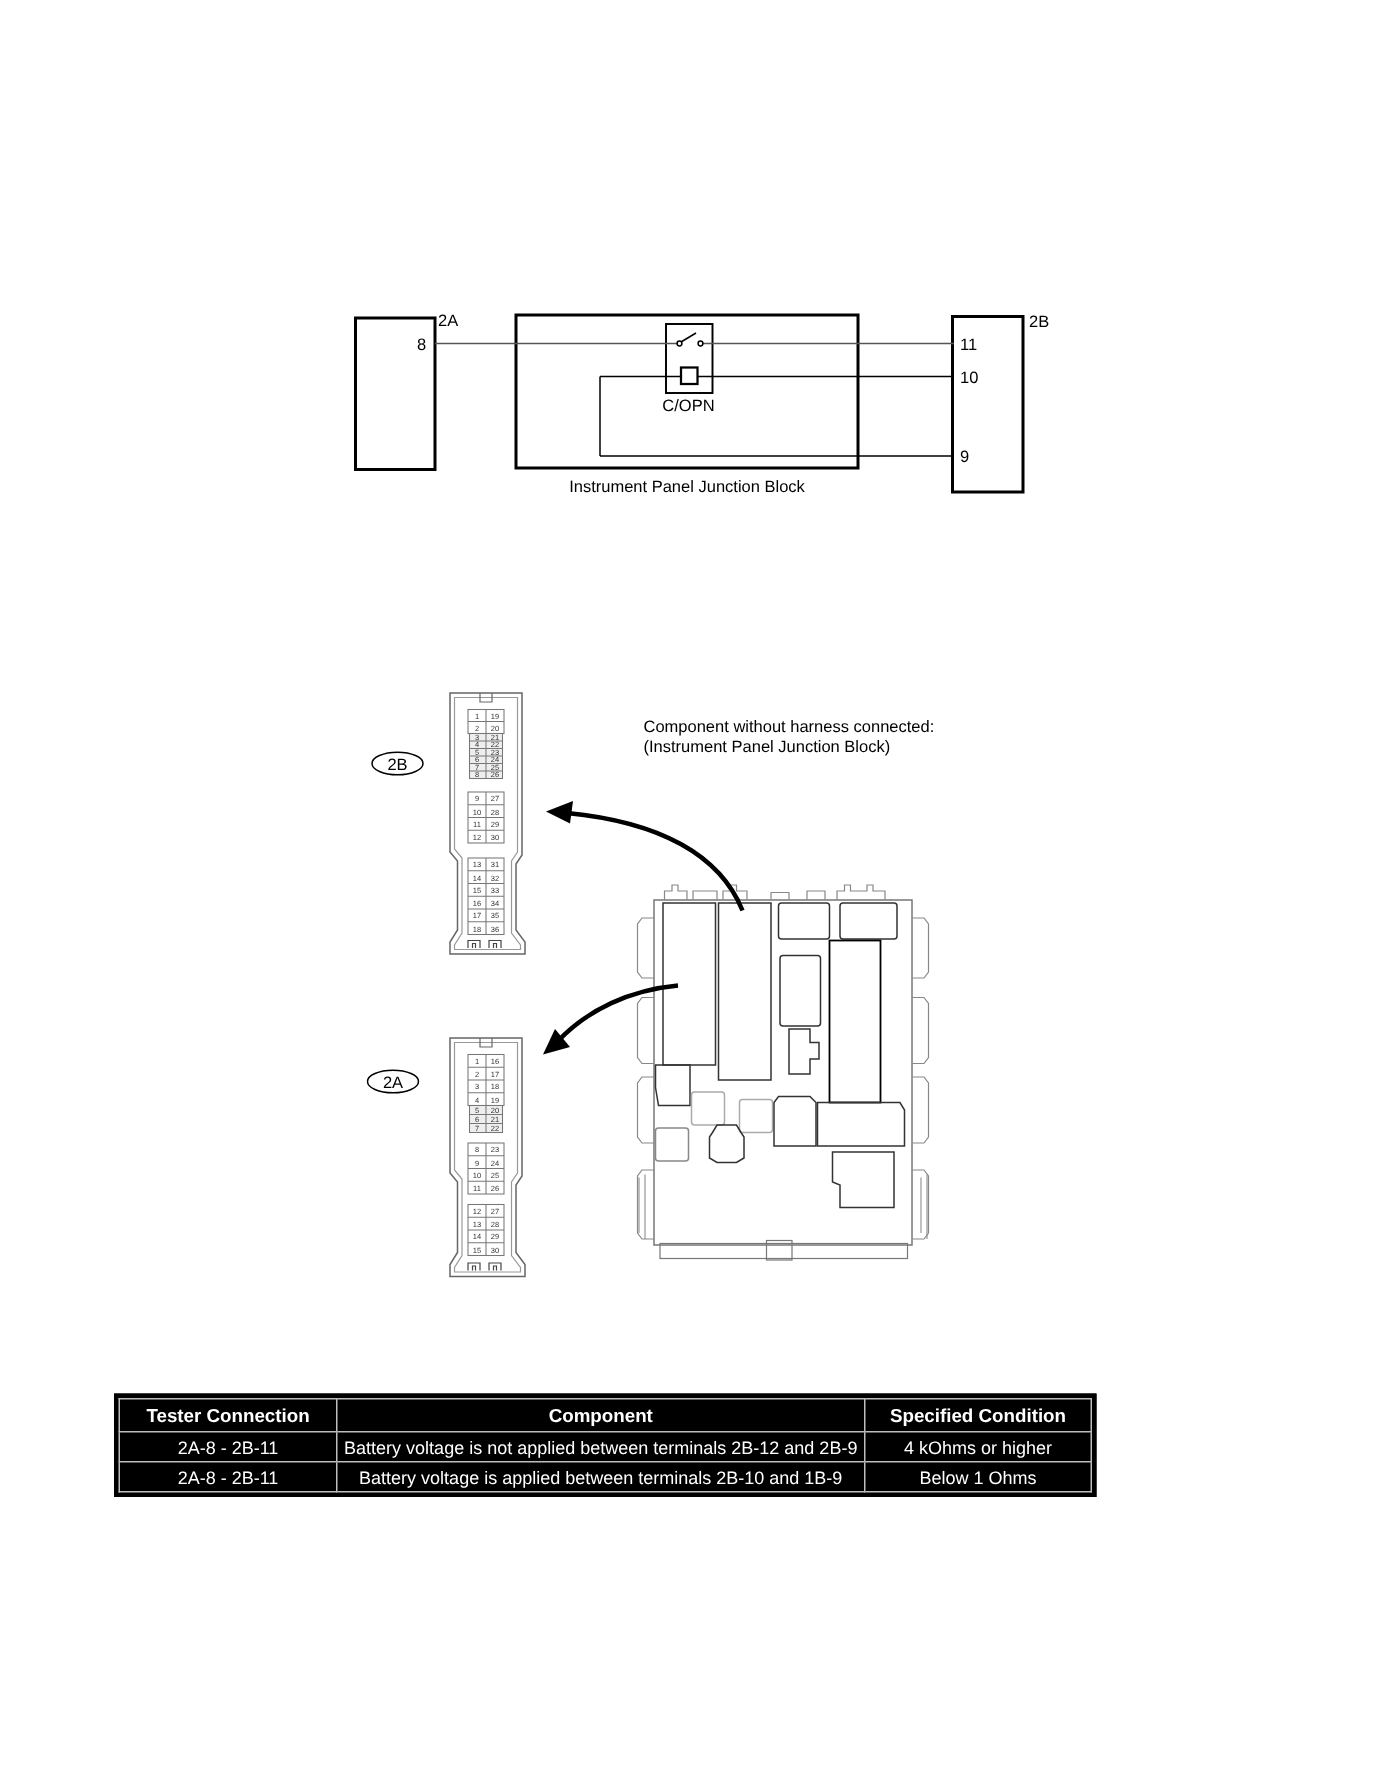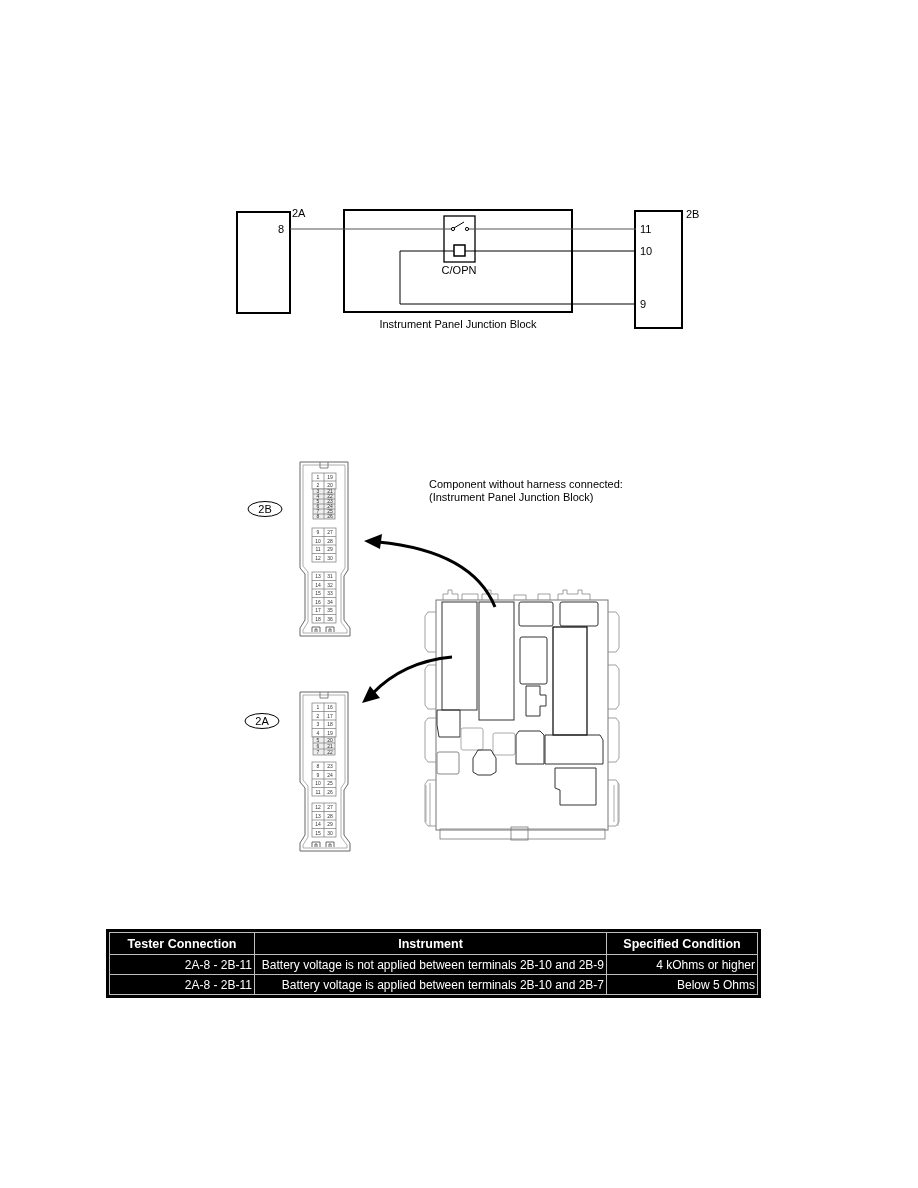--- a/index.html
+++ b/index.html
@@ -4,28 +4,28 @@
 <style>
   html, body { margin: 0; padding: 0; background: #ffffff; }
   body { width: 918px; height: 1188px; position: relative; overflow: hidden;
          font-family: "Liberation Sans", sans-serif; color: #000; }
   .abs { position: absolute; }
   svg text { font-family: "Liberation Sans", sans-serif; }
   .lbl { font-size: 11px; }
   .cap { font-size: 11px; }
 
   
-  .spec-table { position: absolute; left: 106px; top: 929px; width: 655px;
+  .spec-table { position: absolute; left: 76px; top: 929px; width: 655px;
                 background: #000; border: 2px solid #000; padding: 1px;
                 box-sizing: border-box; }
   .spec-table table { width: 100%; border-collapse: collapse; background: #000; }
   .spec-table th, .spec-table td { border: 1px solid #bdbdbd; color: #fff;
                 font-size: 12px; height: 19px; padding: 0 2px; }
   .spec-table th { font-weight: bold; text-align: center; font-size: 12.5px; height: 21px; }
-  .spec-table td { text-align: right; }
+  .spec-table td { text-align: center; }
   .c1 { width: 140px; } .c3 { width: 146px; margin-top: 30px; }
 </style>
 </head>
 <body>
 
 <svg class="abs" style="left:0;top:0" width="918" height="360" viewBox="0 0 918 360">
 
   <rect x="237" y="212" width="53" height="101" fill="none" stroke="#000" stroke-width="2"></rect>
 
   <rect x="344" y="210" width="228" height="102" fill="none" stroke="#000" stroke-width="2"></rect>
@@ -252,30 +252,30 @@
     <path d="M452,657 C420,660 392,673 372,694" fill="none" stroke="#000" stroke-width="3"></path>
     <polygon points="362,703 370,686 380,698" fill="#000"></polygon>
   </g>
 </svg>
 
 <div class="spec-table">
   <table>
     <thead>
       <tr>
         <th class="c1">Tester Connection</th>
-        <th>Instrument</th>
+        <th>Component</th>
         <th class="c3">Specified Condition</th>
       </tr>
     </thead>
     <tbody>
       <tr>
         <td>2A-8 - 2B-11</td>
-        <td>Battery voltage is not applied between terminals 2B-10 and 2B-9</td>
+        <td>Battery voltage is not applied between terminals 2B-12 and 2B-9</td>
         <td>4 kOhms or higher</td>
       </tr>
       <tr>
         <td>2A-8 - 2B-11</td>
-        <td>Battery voltage is applied between terminals 2B-10 and 2B-7</td>
-        <td>Below 5 Ohms</td>
+        <td>Battery voltage is applied between terminals 2B-10 and 1B-9</td>
+        <td>Below 1 Ohms</td>
       </tr>
     </tbody>
   </table>
 </div>
 
 </body></html>

